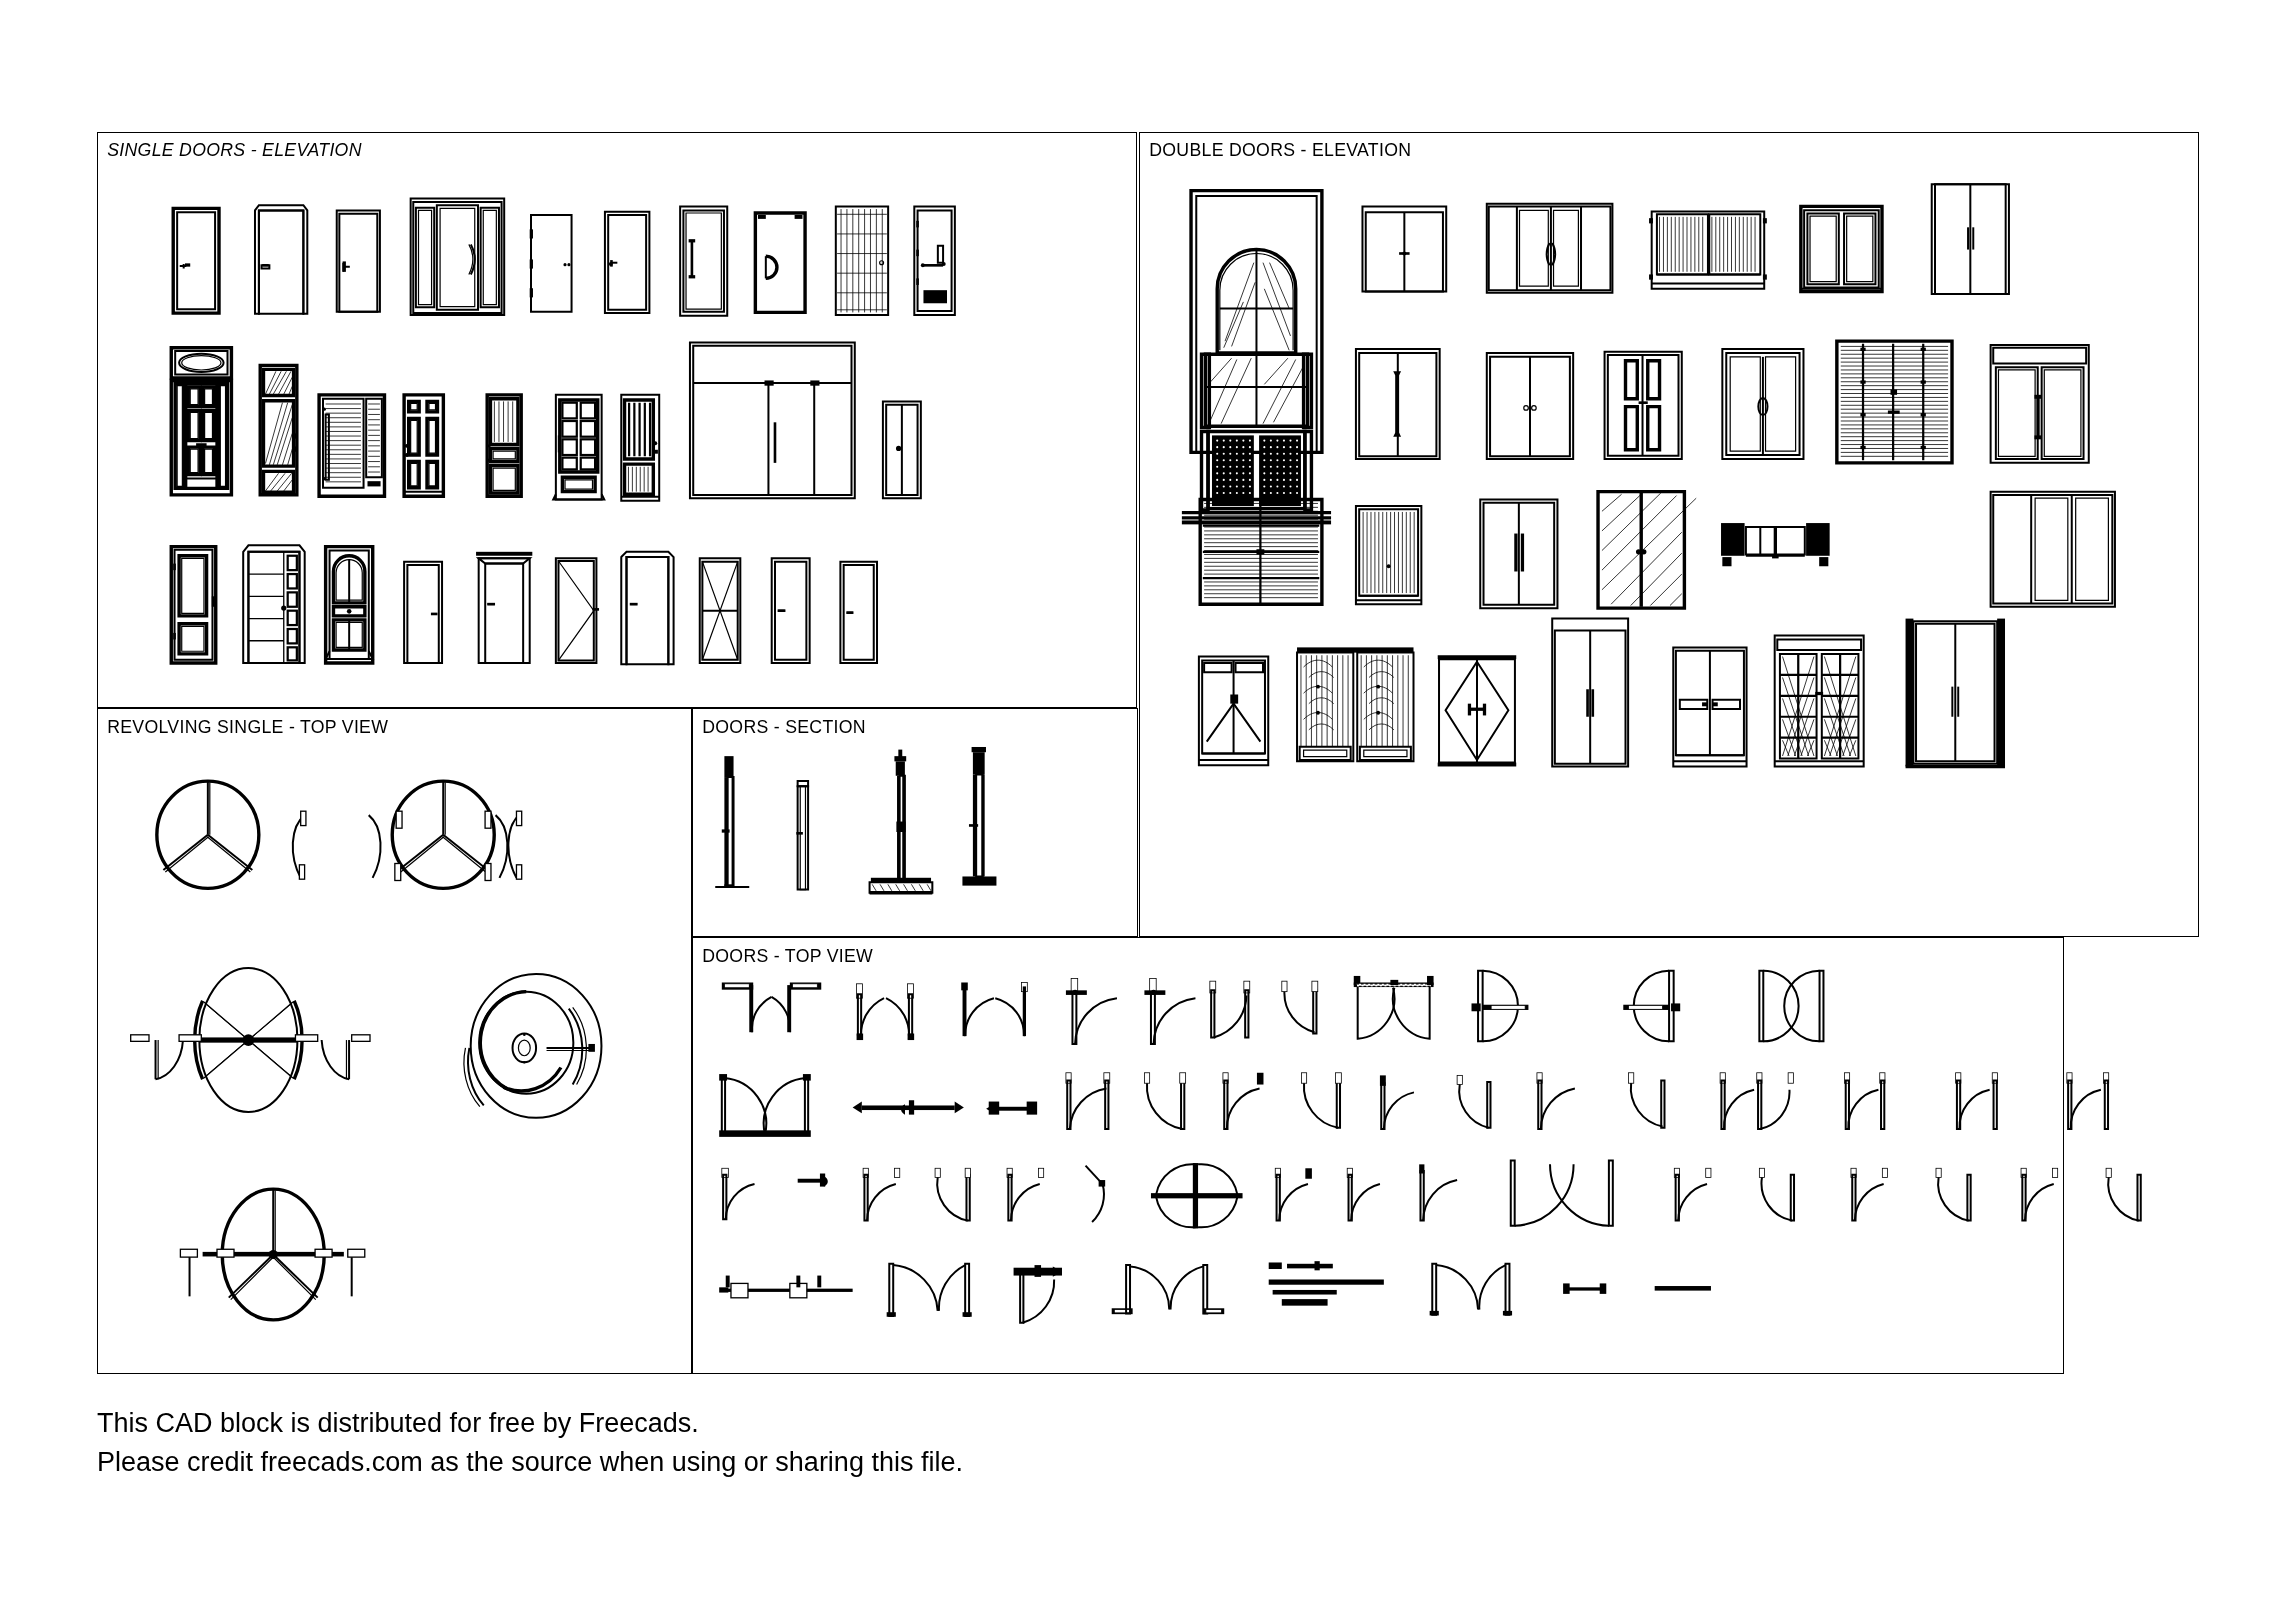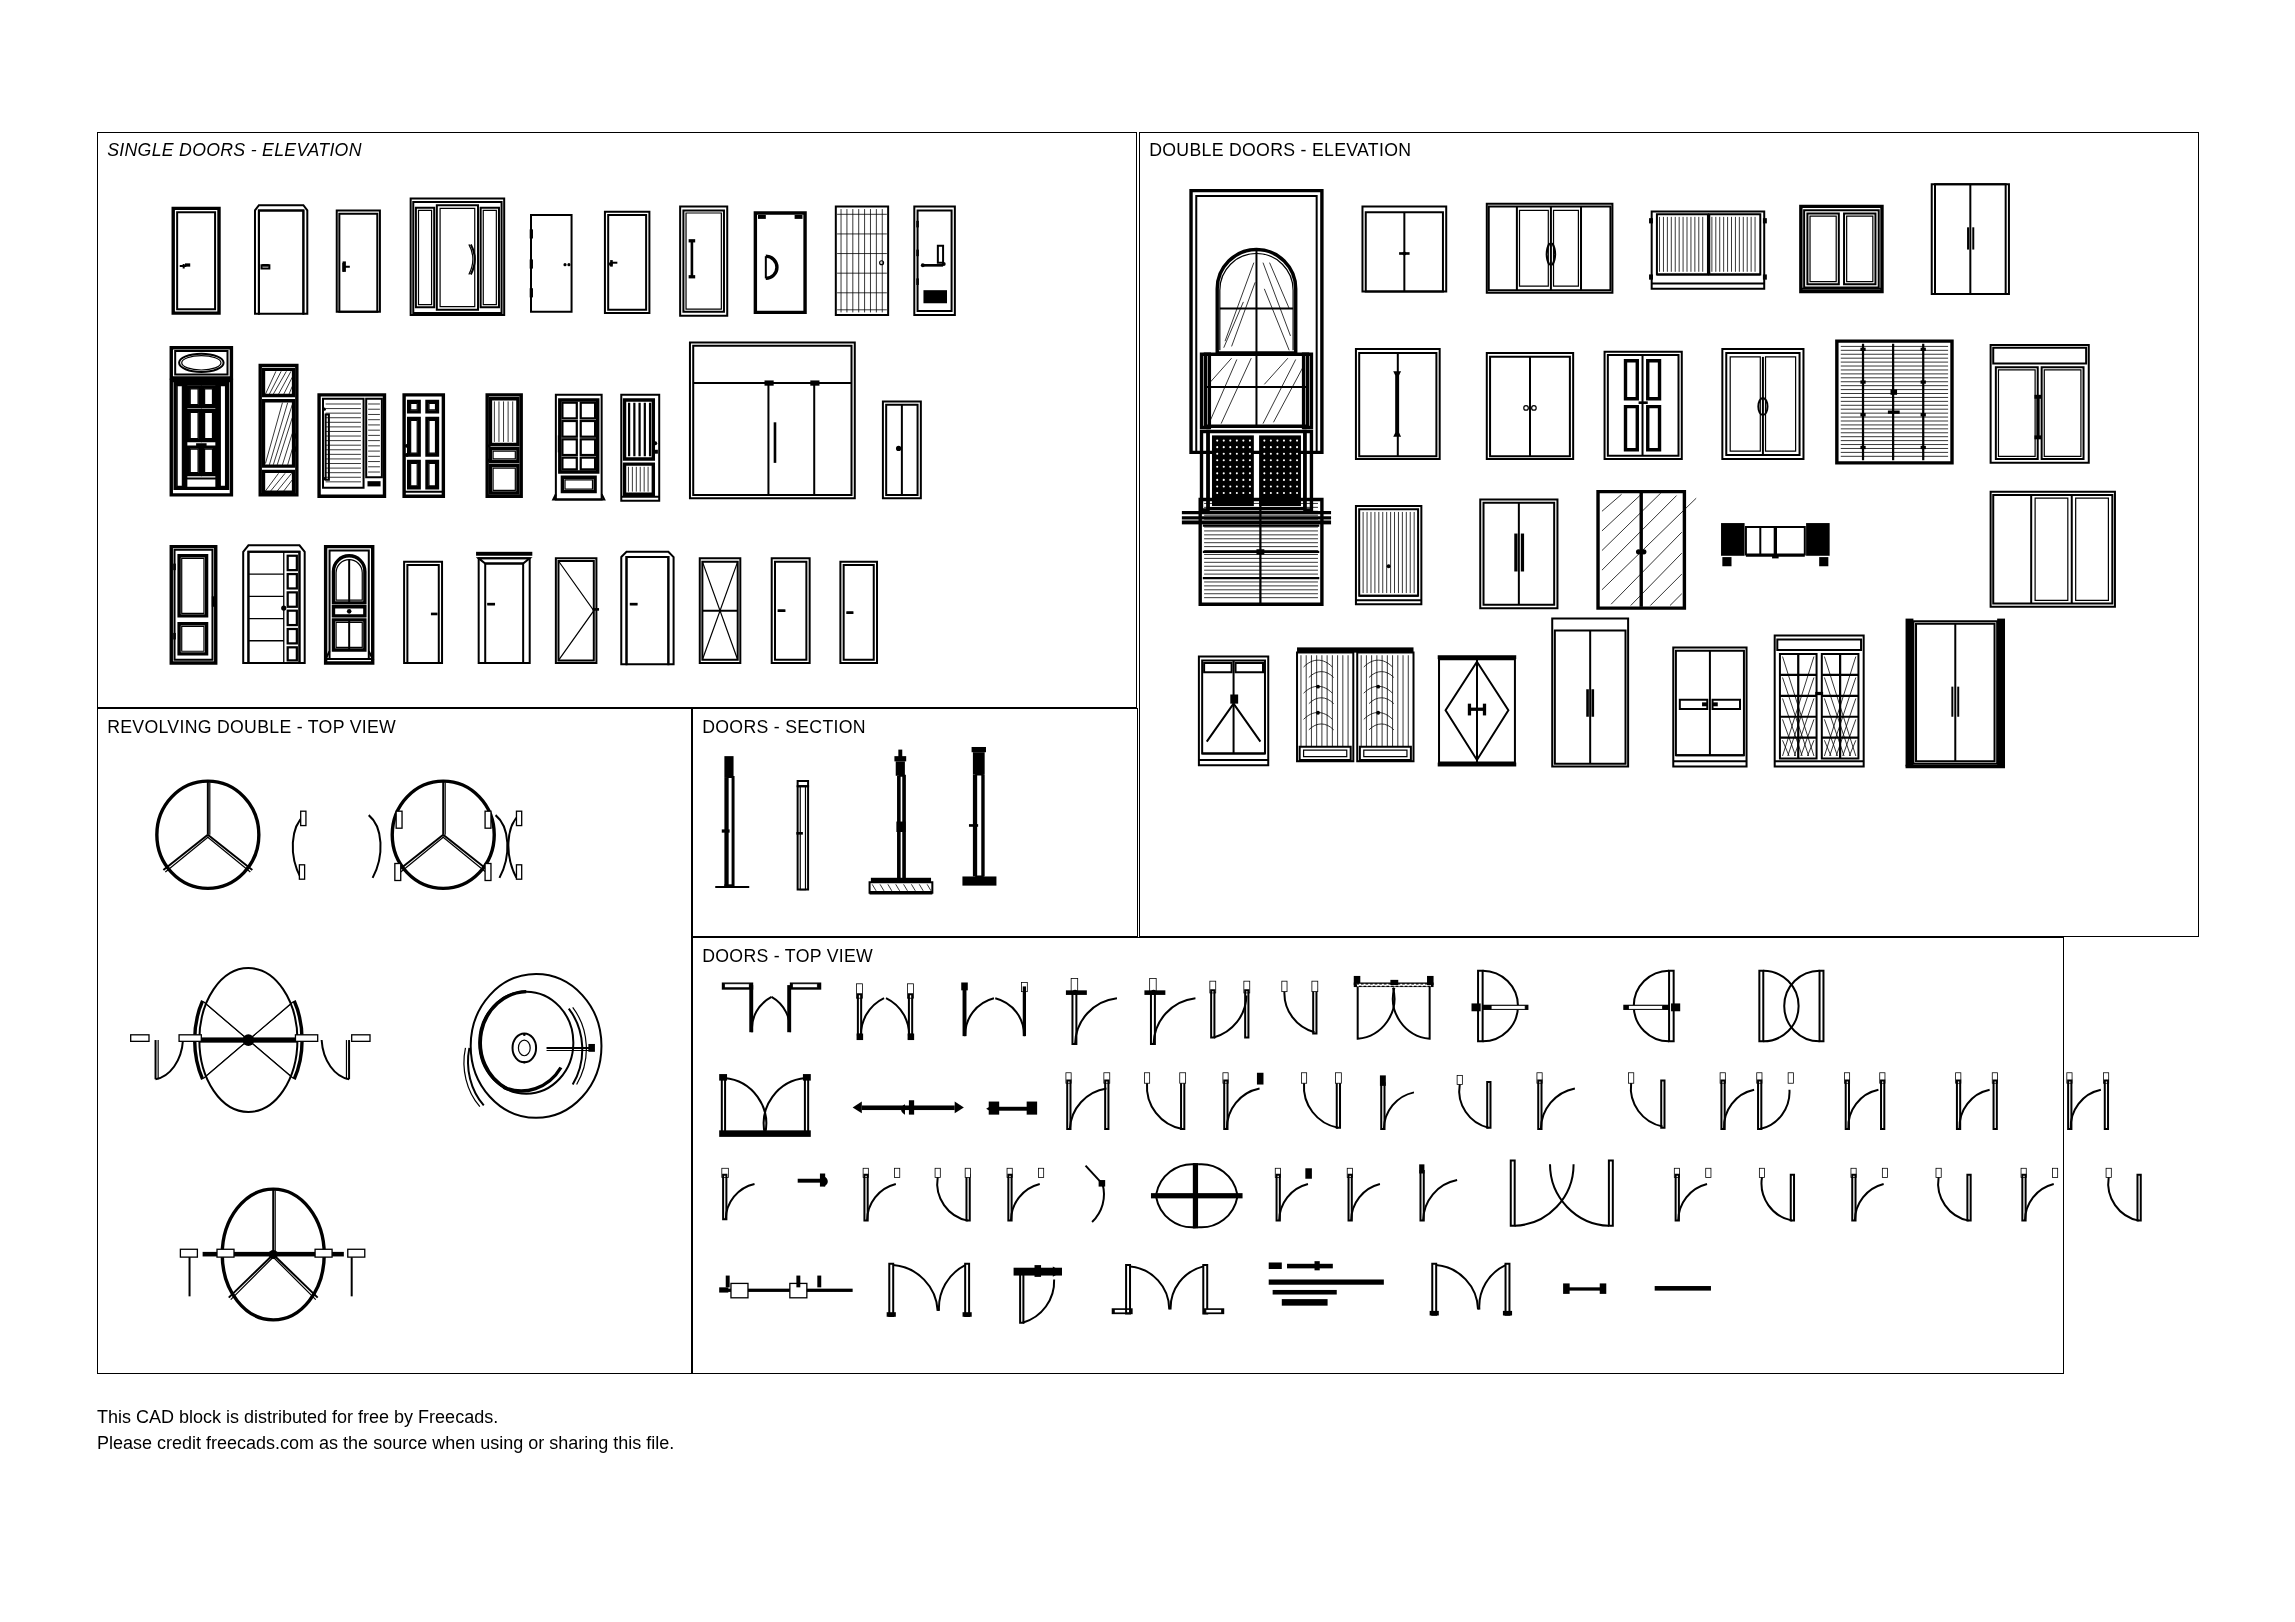--- a/index.html
+++ b/index.html
@@ -4,21 +4,21 @@
 <style>
   html,body{margin:0;padding:0;background:#fff;}
   body{width:2295px;height:1623px;position:relative;
        font-family:"Liberation Sans",sans-serif;color:#000;overflow:hidden;}
   .sheet{position:absolute;left:0;top:0;width:2295px;height:1623px;background:#fff;}
   .panel{position:absolute;border:1.3px solid #000;box-sizing:border-box;background:#fff;}
   .panel-title{position:absolute;font-size:17.7px;letter-spacing:0.3px;
                font-family:"Liberation Sans",sans-serif;white-space:nowrap;color:#000;}
   .svgwrap{position:absolute;left:0;top:0;width:100%;height:100%;}
   svg{display:block;overflow:visible;}
-  .footer{position:absolute;left:97px;top:1404px;font-size:18px;line-height:1.45;color:#000;}
+  .footer{position:absolute;left:97px;top:1404px;font-size:27px;line-height:1.45;color:#000;}
   .footer div{white-space:nowrap;}
   
   .l{fill:none;stroke:#000;stroke-width:2;vector-effect:non-scaling-stroke;}
   .lt{fill:none;stroke:#000;stroke-width:1.2;vector-effect:non-scaling-stroke;}
   .lb{fill:none;stroke:#000;stroke-width:3.4;vector-effect:non-scaling-stroke;}
   .fb{fill:#000;stroke:none;}
   .fw{fill:#fff;stroke:#000;stroke-width:2;}
   .fwt{fill:#fff;stroke:#000;stroke-width:1.2;}
 </style>
 </head>
@@ -826,21 +826,21 @@
           <rect class="fb" x="70" y="104" width="3" height="46"></rect>
           <rect class="fb" x="79" y="104" width="3" height="46"></rect>
           <path class="lb" d="M0 226 H152"></path>
         </g>
       </g>
     </svg>
     </div>
   </div>
 
   <div class="panel" style="left:97px;top:708px;width:595px;height:666px;">
-    <div class="panel-title" style="left:9.2px;top:7.9px;">REVOLVING DOUBLE - TOP VIEW</div>
+    <div class="panel-title" style="left:9.2px;top:7.9px;">REVOLVING SINGLE - TOP VIEW</div>
 
     <div class="svgwrap">
     <svg viewBox="0 0 910 1018" width="595" height="666">
       <g>
 
         <g transform="translate(78,110)">
           <ellipse class="lb" cx="90" cy="82" rx="78" ry="82"></ellipse>
           <path class="l" d="M90 82 V0"></path>
           <path class="lt" d="M93 82 V2"></path>
           <path class="l" d="M90 82 L22 136"></path>

